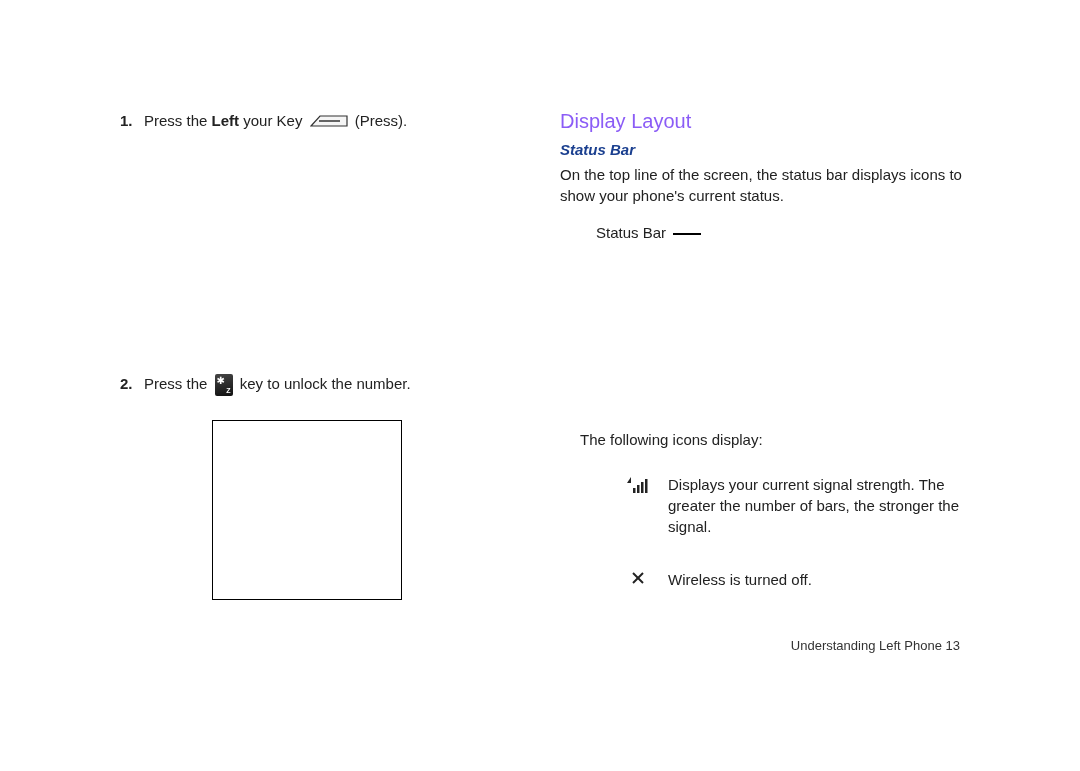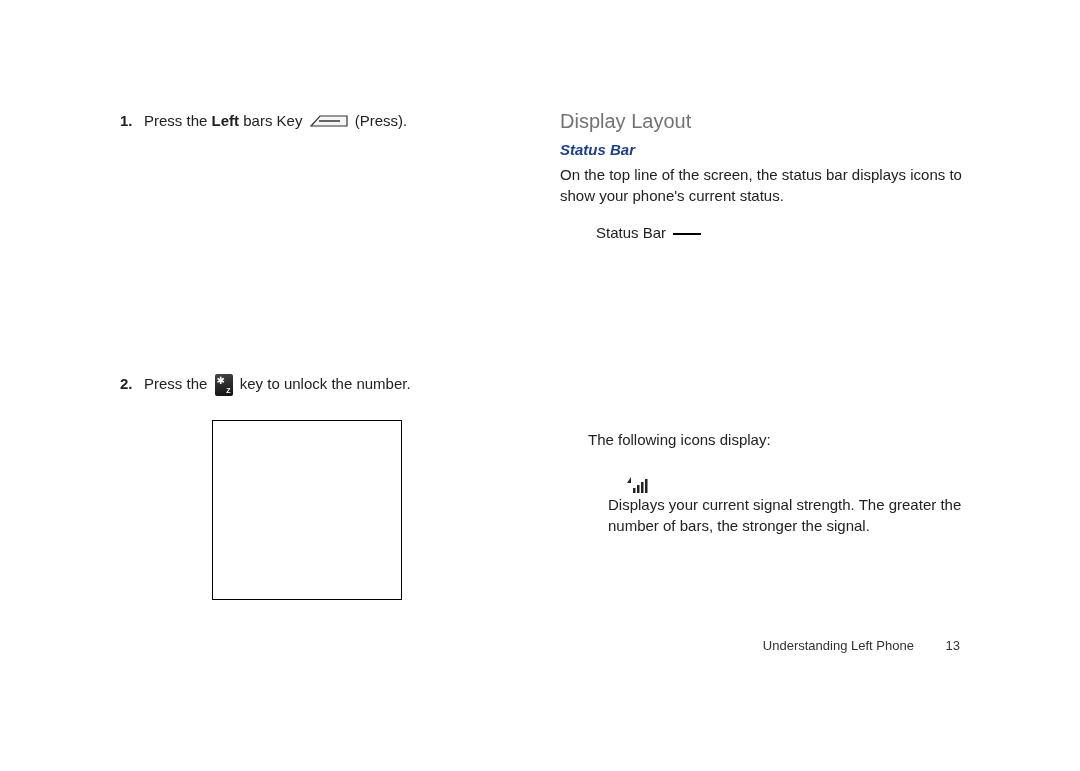--- a/index.html
+++ b/index.html
@@ -60,21 +60,21 @@
     .asterisk-key .top { font-size: 10px; display:block; }
     .asterisk-key .bot { font-size: 7px; display:block; text-align:right; margin-top:1px; font-weight:bold; }
     .placeholder-box {
       width: 190px;
       height: 180px;
       border: 1px solid #000;
       margin: 24px 0 0 92px;
       background: #fff;
     }
     .section-title {
-      color: #737373;
+      color: #8b5cf6;
       font-size: 20px;
       font-weight: normal;
       margin-bottom: 8px;
     }
     .subsection {
       color: #1a3f8f;
       font-style: italic;
       font-weight: bold;
       font-size: 15px;
       margin-bottom: 6px;
@@ -89,58 +89,57 @@
     }
     .statusbar-line {
       display: inline-block;
       width: 28px;
       height: 2px;
       background: #000;
       vertical-align: middle;
       margin-left: 3px;
     }
     .icons-intro {
-      margin: 190px 0 26px 28px;
+      margin: 190px 0 26px 20px;
     }
     .icon-row {
       display: flex;
       align-items: flex-start;
       margin: 0 0 32px 48px;
-      flex-direction: column;
     }
     .icon-cell {
       width: 60px;
       flex-shrink: 0;
       display: flex;
       justify-content: center;
       padding-top: 2px;
     }
     .icon-desc {
       flex: 1;
       line-height: 1.4;
     }
     .footer {
       position: absolute;
       bottom: 118px;
       right: 120px;
       font-size: 13px;
       color: #333;
     }
-    .footer .pnum { margin-left: 28px; }
+    .footer .pnum { }
   </style>
 </head>
 <body>
 
 <div class="page">
 
   <div class="col col-left">
     <div class="step">
       <div class="step-num">1.</div>
       <div class="step-body">
-        <span>Press the </span><span class="bold">Left</span><span> bars Key </span><span class="softkey-icon"><svg width="38" height="14" viewBox="0 0 38 14">
+        <span>Press the </span><span class="bold">Left</span><span> your Key </span><span class="softkey-icon"><svg width="38" height="14" viewBox="0 0 38 14">
               <path d="M1 12 L10 2 L37 2 L37 12 Z" fill="#f5f5f5" stroke="#333" stroke-width="1.2"></path>
               <line x1="9" y1="7" x2="30" y2="7" stroke="#333" stroke-width="1.5"></line>
             </svg></span><span> (Press).</span>
       </div>
     </div>
 
     <div style="height:232px"></div>
 
     <div class="step">
       <div class="step-num">2.</div>
@@ -168,19 +167,28 @@
           <path d="M4 1 L4 7 L0 7 Z" fill="#222"></path>
           <rect x="6" y="12" width="2.5" height="5" fill="#222"></rect>
           <rect x="10" y="9" width="2.5" height="8" fill="#222"></rect>
           <rect x="14" y="6" width="2.5" height="11" fill="#222"></rect>
           <rect x="18" y="3" width="2.5" height="14" fill="#222"></rect>
         </svg>
       </div>
       <div class="icon-desc">Displays your current signal strength. The greater the number of bars, the stronger the signal.</div>
     </div>
 
+    <div class="icon-row">
+      <div class="icon-cell">
+        <svg width="14" height="14" viewBox="0 0 14 14">
+          <line x1="2" y1="2" x2="12" y2="12" stroke="#222" stroke-width="2"></line>
+          <line x1="12" y1="2" x2="2" y2="12" stroke="#222" stroke-width="2"></line>
+        </svg>
+      </div>
+      <div class="icon-desc">Wireless is turned off.</div>
+    </div>
   </div>
 </div>
 
 <div class="footer">
   <span>Understanding Left Phone</span>
   <span class="pnum">13</span>
 </div>
 
 </body></html>

